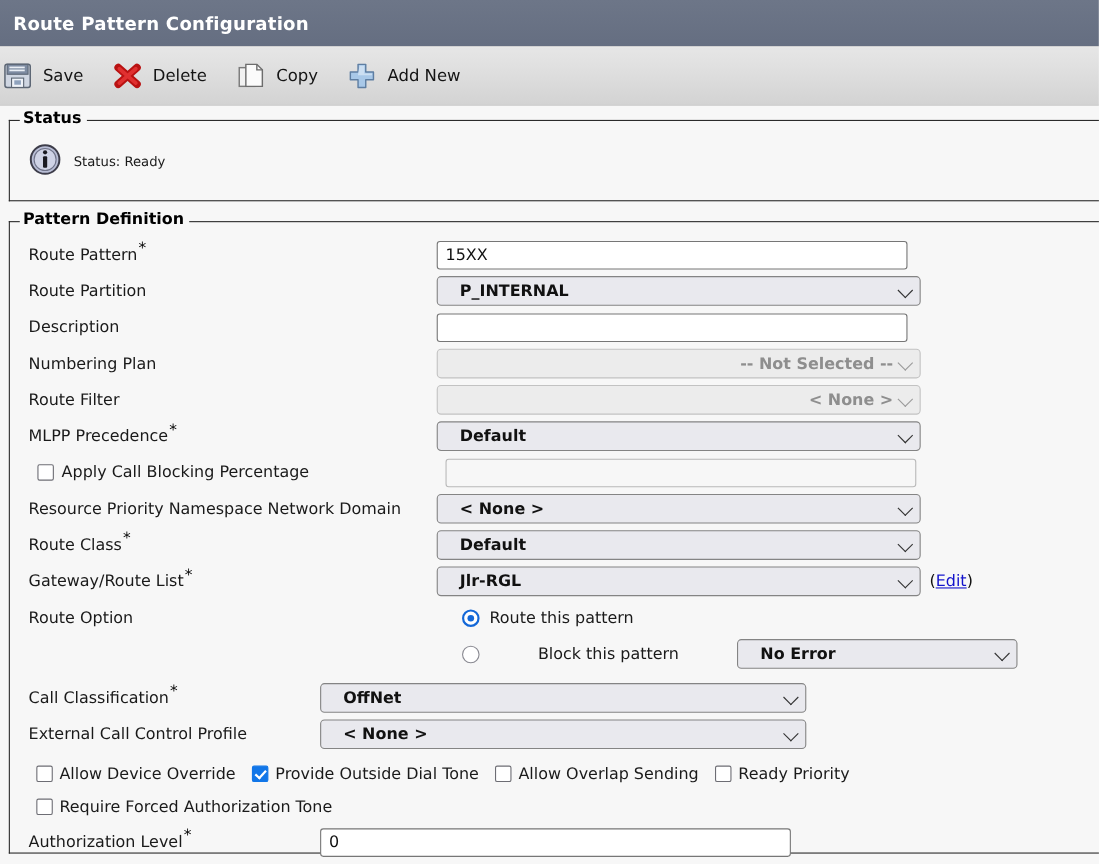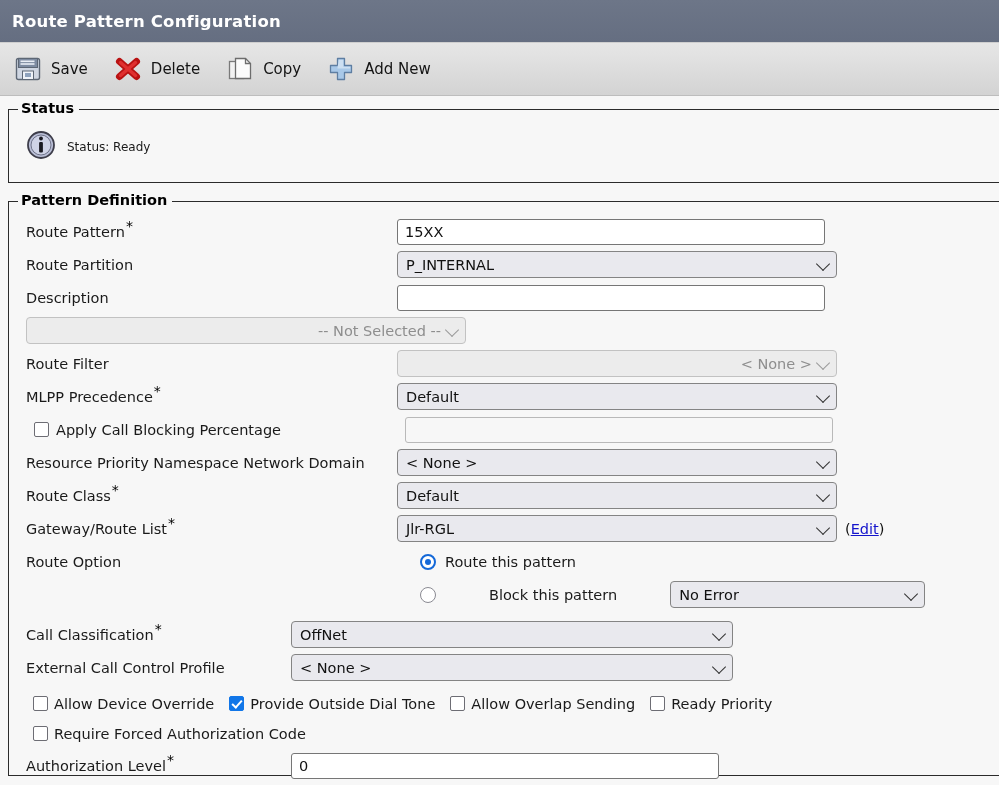--- a/index.html
+++ b/index.html
@@ -34,21 +34,21 @@
     letter-spacing: 0.2px;
   }
 
   
   .toolbar {
     height: 53px;
     background: linear-gradient(to bottom, #e6e6e6 0%, #e0e0e0 35%, #d3d3d3 100%);
     border-bottom: 1px solid #bdbdbd;
     display: flex;
     align-items: center;
-    padding-left: 14px;
+    padding-left: 2px;
     box-sizing: border-box;
   }
   .tb-btn {
     display: flex;
     align-items: center;
     margin-right: 26px;
     cursor: pointer;
     user-select: none;
   }
   .tb-btn .lbl {
@@ -129,26 +129,27 @@
   }
   .sel {
     position: relative;
     height: 27px;
     box-sizing: border-box;
     border: 1px solid #848484;
     border-radius: 4px;
     background: #e9e9ee;
     display: flex;
     align-items: center;
-    padding: 0 24px 0 8px;
+    padding: 0 24px 0 20px;
     font-size: 14.5px;
     color: #111;
     cursor: pointer;
     white-space: nowrap;
     overflow: hidden;
+    font-weight: bold;
   }
   .sel.disabled {
     background: #ececec;
     border-color: #c2c2c2;
     color: #8e8e8e;
     cursor: default;
     justify-content: flex-end;
   }
   .sel .chev {
     position: absolute;
@@ -320,20 +321,21 @@
         <span class="chev"></span>
       </div>
     </div>
 
     <div class="row">
       <span class="lab lab-col">Description</span>
       <input class="txt" style="width: 428px;" value="">
     </div>
 
     <div class="row">
+      <span class="lab lab-col">Numbering Plan</span>
       <div class="sel disabled" style="width:440px;">
         <span>-- Not Selected --</span>
         <span class="chev"></span>
       </div>
     </div>
 
     <div class="row">
       <span class="lab lab-col">Route Filter</span>
       <div class="sel disabled" style="width:440px;">
         <span>&lt; None &gt;</span>
@@ -435,21 +437,21 @@
       </span>
       <span class="cbitem">
         <span class="cb"></span>
         <span class="t">Ready Priority</span>
       </span>
     </div>
 
     <div class="cbrow">
       <span class="cbitem">
         <span class="cb"></span>
-        <span class="t">Require Forced Authorization Code</span>
+        <span class="t">Require Forced Authorization Tone</span>
       </span>
     </div>
 
     <div class="row">
       <span class="lab lab-col-2"><span>Authorization Level</span><span class="req">*</span></span>
       <input class="txt" style="width: 428px;" value="0">
     </div>
 
   </div>
 </div>

